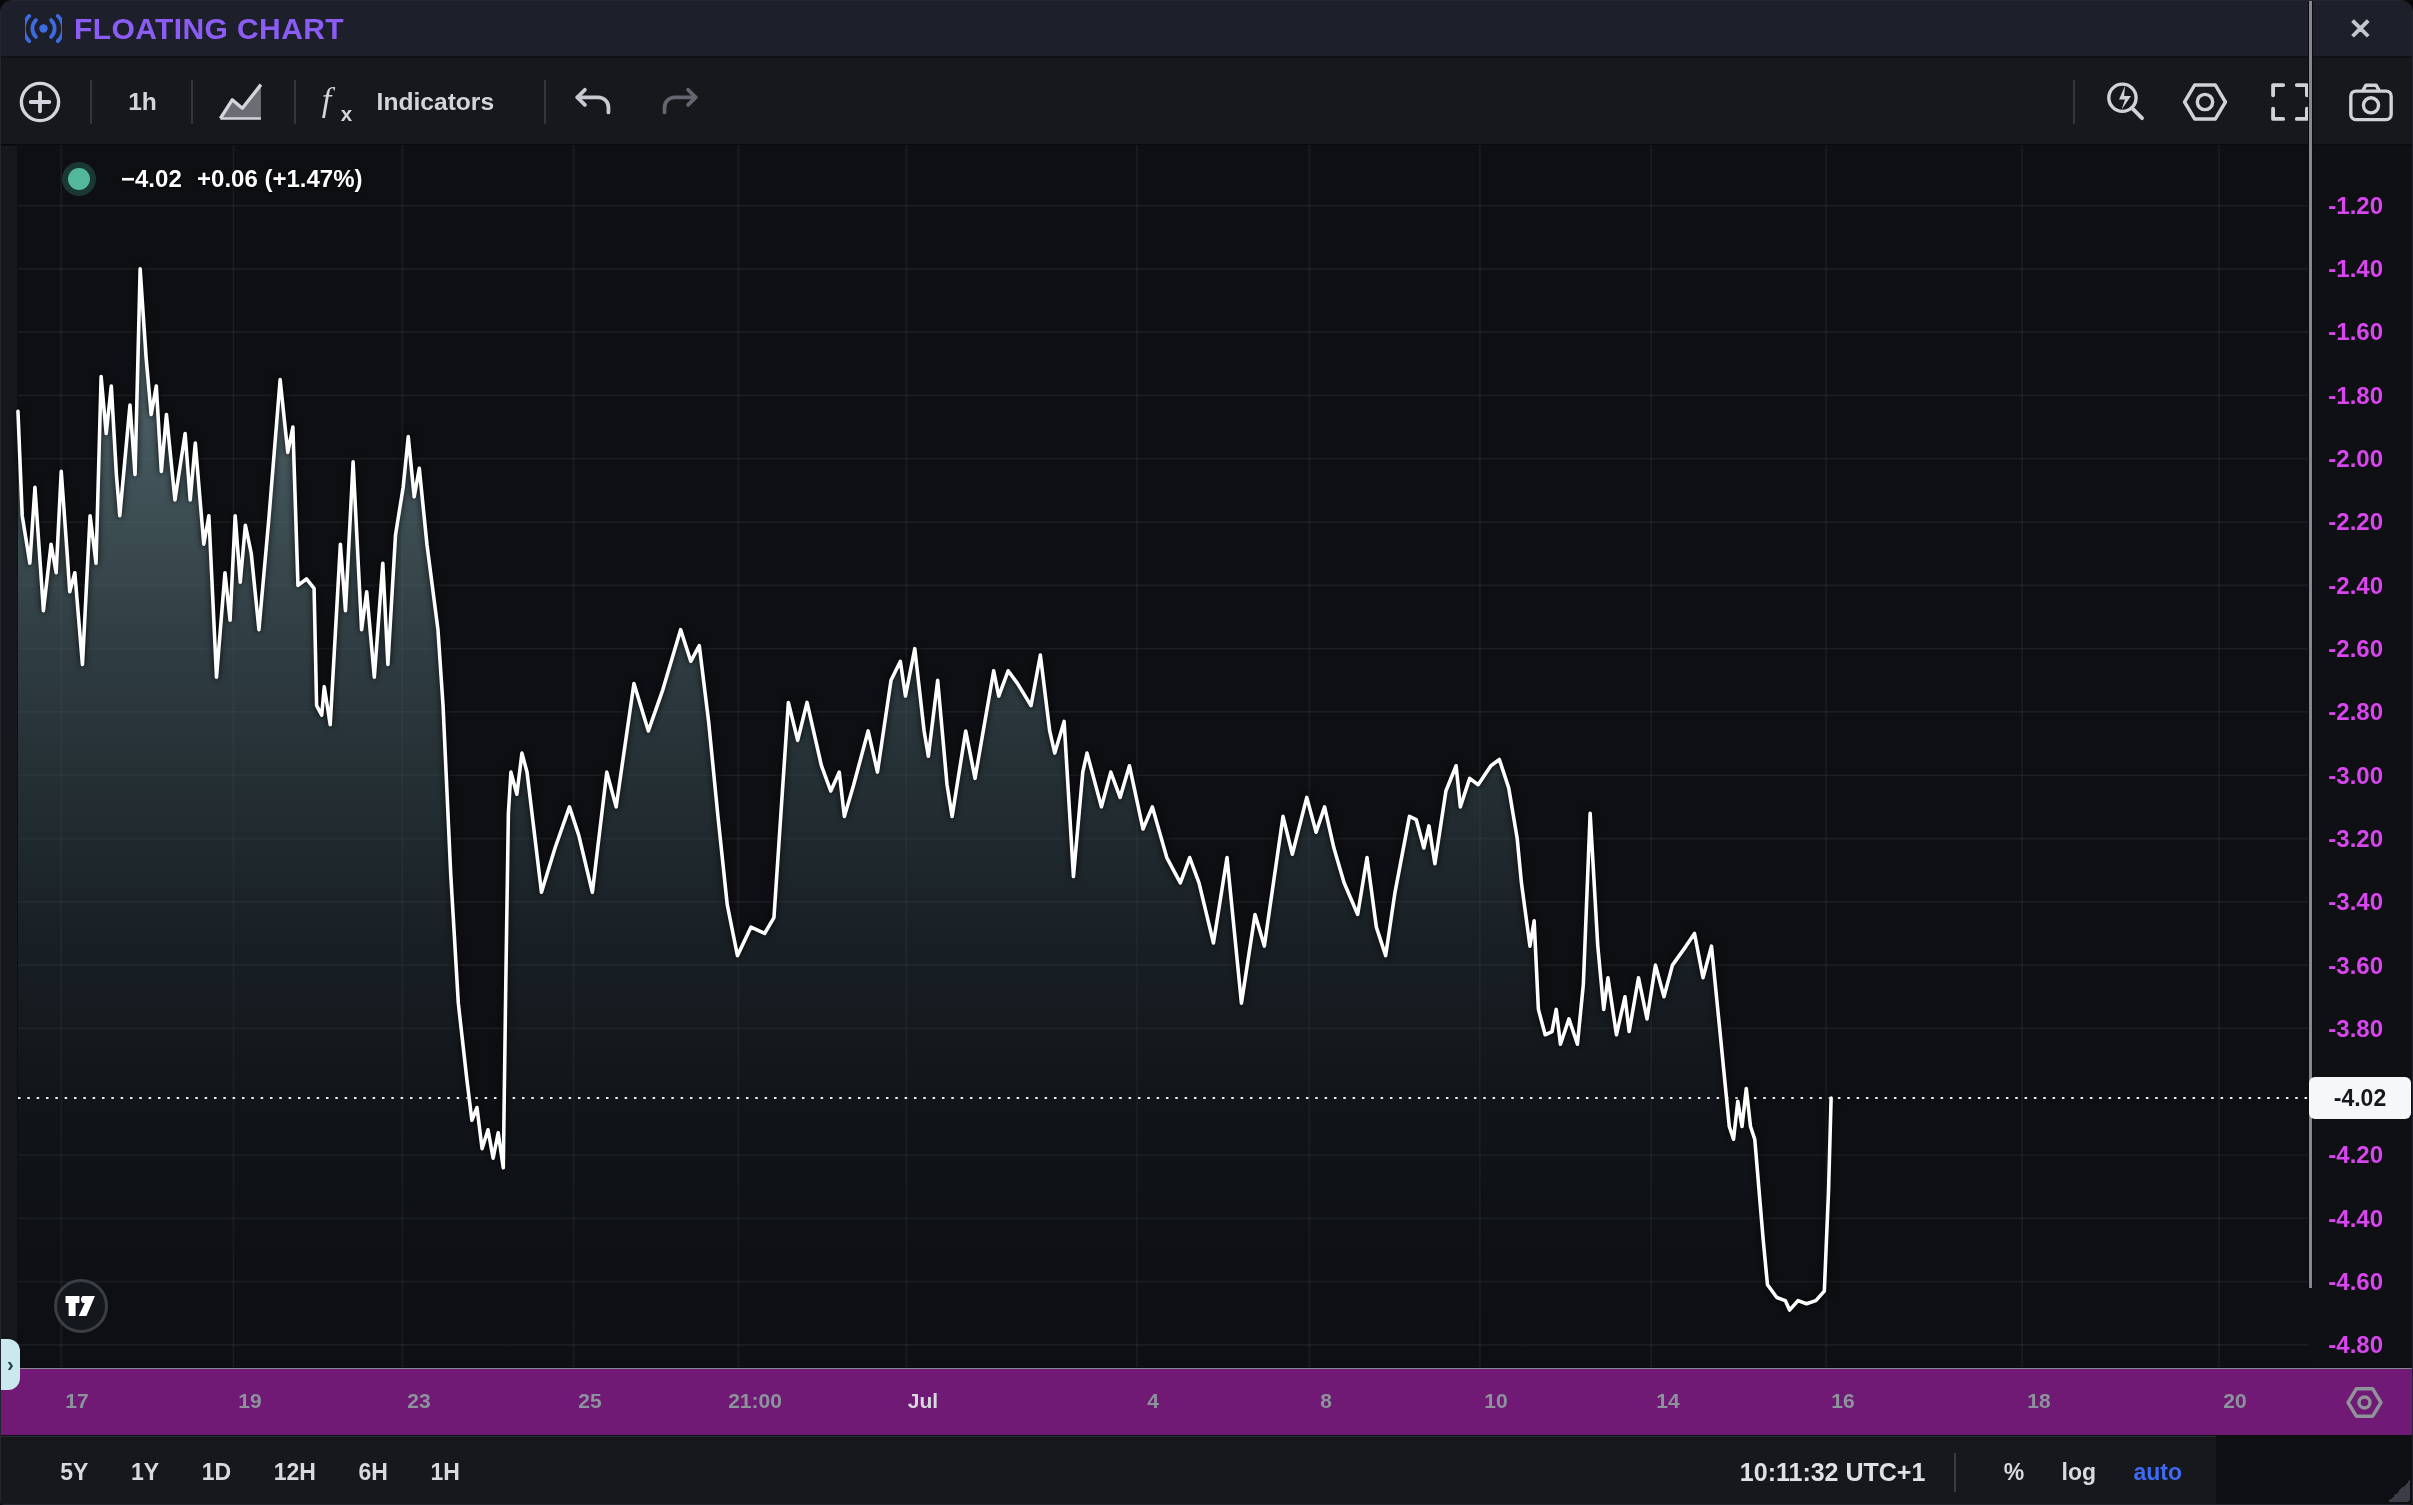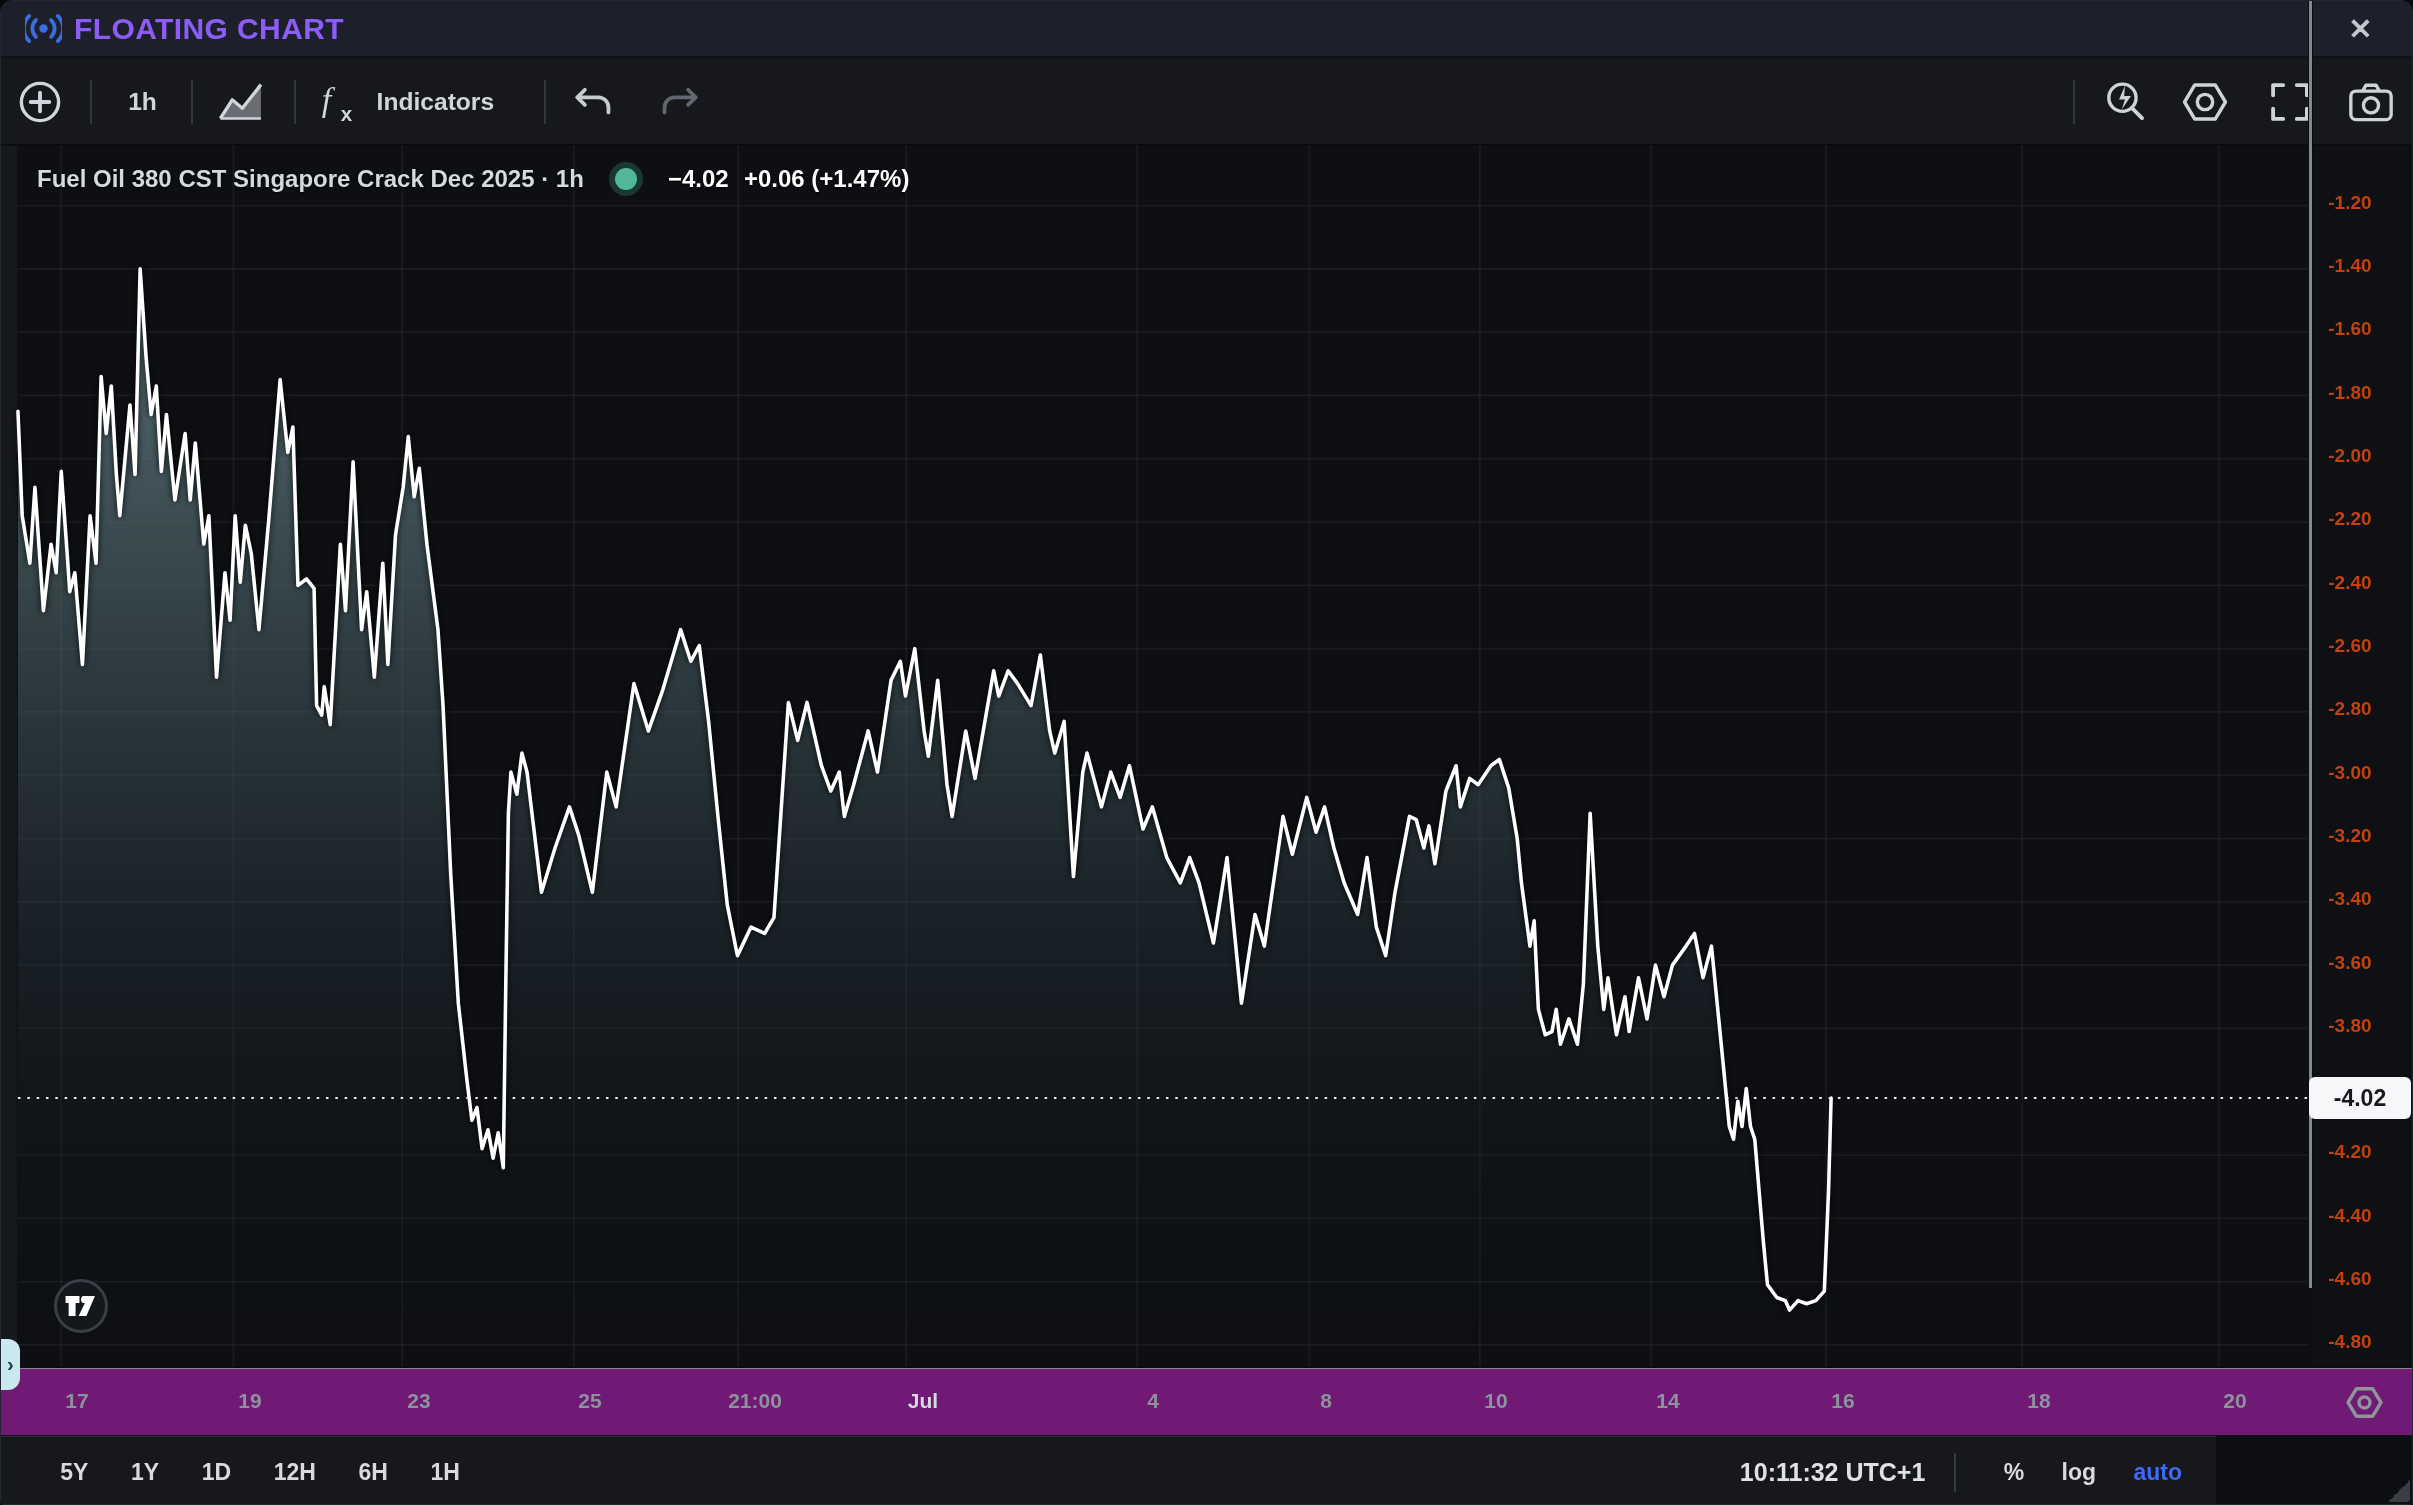--- a/index.html
+++ b/index.html
@@ -36,21 +36,21 @@
   #legend .chg { margin-left:15.3px; font-size:24px; font-weight:bold; color:#fff; text-shadow:0 0.8px 2.5px #000; }
 
   
   .vborder { position:absolute; left:2307px; top:0; width:5.1px; height:1287px;
              background:#85888e; border-left:0.8px solid #0a0b0e; border-right:0.8px solid #0a0b0e; }
   .hborder { position:absolute; left:0; top:1366px; width:2413px; height:5.1px;
              background:#85888e; border-top:0.8px solid #0a0b0e; border-bottom:0.8px solid #0a0b0e; }
 
   
   #price-axis { position:absolute; left:2312px; top:0; width:102px; height:1223px; background:#0e1014; }
-  .ytick { position:absolute; left:15.3px; color:#c2410c; font-size:19px; font-weight:600; }
+  .ytick { position:absolute; left:15.3px; color:#d946ef; font-size:24px; font-weight:600; }
   #price-tag { position:absolute; left:2308px; width:102px; height:42px; background:#f6f7f8;
                border-radius:6px; color:#16181d; font-size:23px; font-weight:bold;
                display:flex; align-items:center; justify-content:center; z-index:6; }
 
   
   #time-axis { position:absolute; left:0; top:1368px; width:2413px; height:66px; background:#701a75; }
   .xtick { position:absolute; top:20.4px; transform:translateX(-50%); color:#8d939c; font-size:21px; font-weight:600; }
   .xtick.major { color:#d6d9de; font-weight:bold; }
   #axis-corner { position:absolute; left:2312px; top:1368px; width:102px; height:66px;
                  display:flex; align-items:center; justify-content:center; cursor:pointer; }
@@ -163,21 +163,20 @@
         <path d="M18 12 l4 -7 h12 l4 7" stroke="#cfd2d8" stroke-width="4" fill="none" stroke-linejoin="round"></path>
         <circle cx="28" cy="29" r="9" stroke="#cfd2d8" stroke-width="4" fill="none"></circle>
       </svg>
     </div>
   </div>
 
   <div id="chart-region">
     <div id="gutter"></div>
 
     <div id="legend">
-      <span class="sym">Fuel Oil 380 CST Singapore Crack Dec 2025 · 1h</span>
       <span class="dot" id="legend-dot" style="background: rgb(83, 184, 155);"></span>
       <span class="px">−4.02</span>
       <span class="chg">+0.06 (+1.47%)</span>
     </div>
 
     <svg id="chart-svg" style="position:absolute;left:0;top:-145px;" width="2413" height="1513" viewBox="0 0 2844 1783">
         <defs>
           <linearGradient id="areaGrad" x1="0" y1="170" x2="0" y2="1612" gradientUnits="userSpaceOnUse">
             <stop offset="0%" stop-color="rgba(118,148,154,0.92)"></stop>
             <stop offset="55%" stop-color="rgba(58,78,84,0.45)"></stop>

